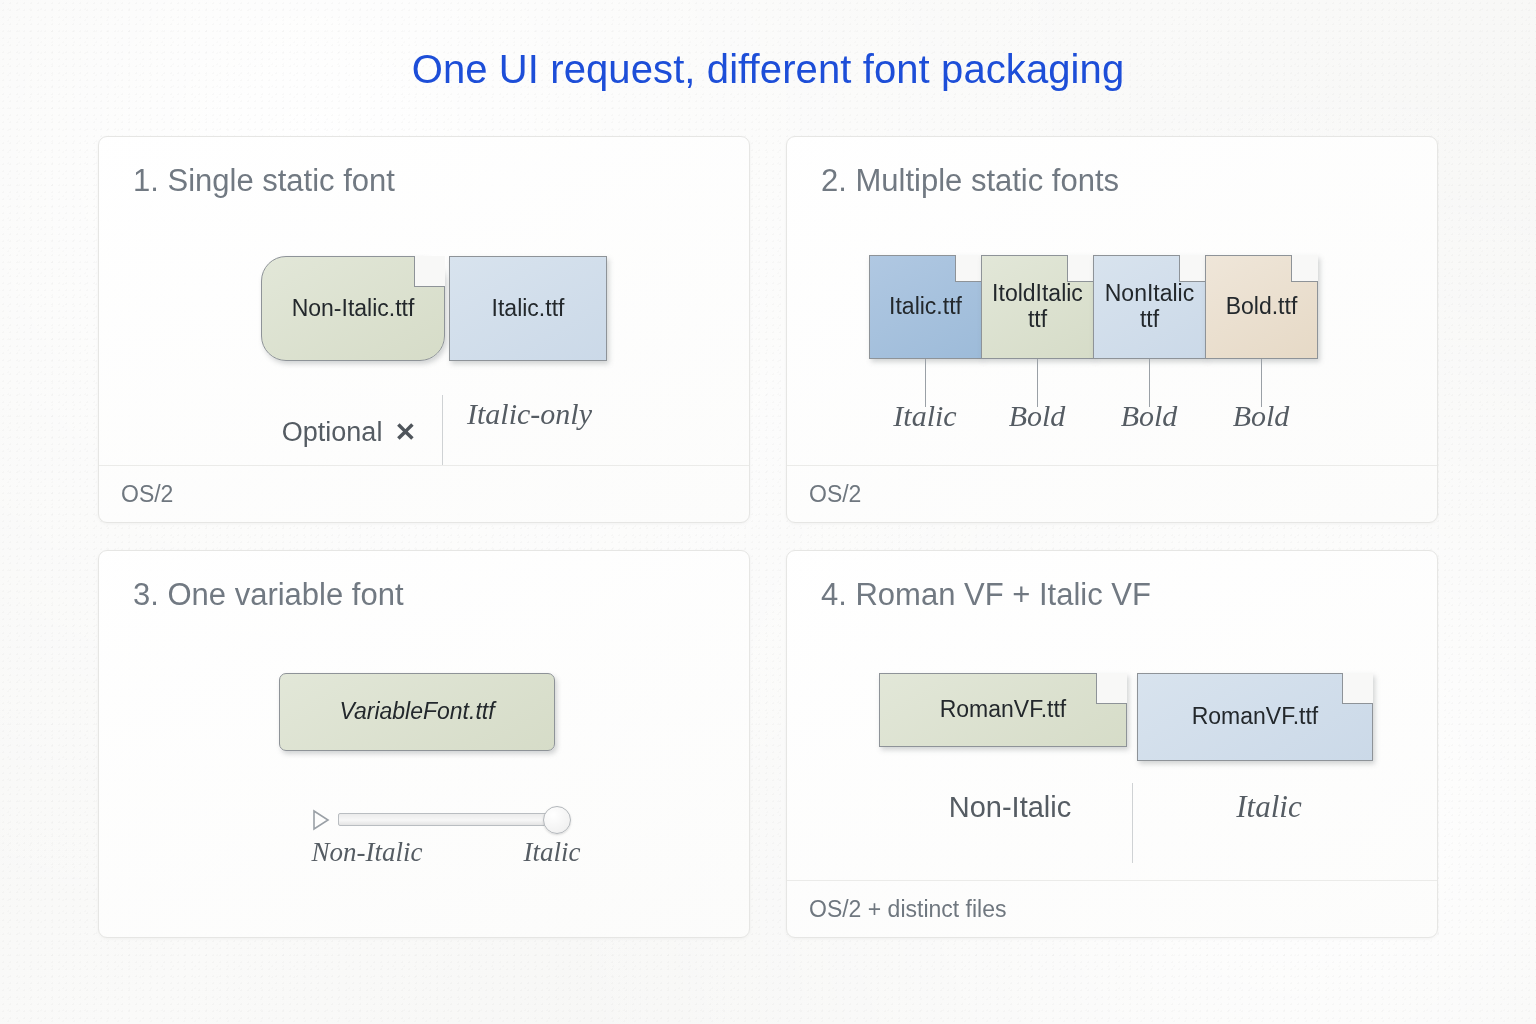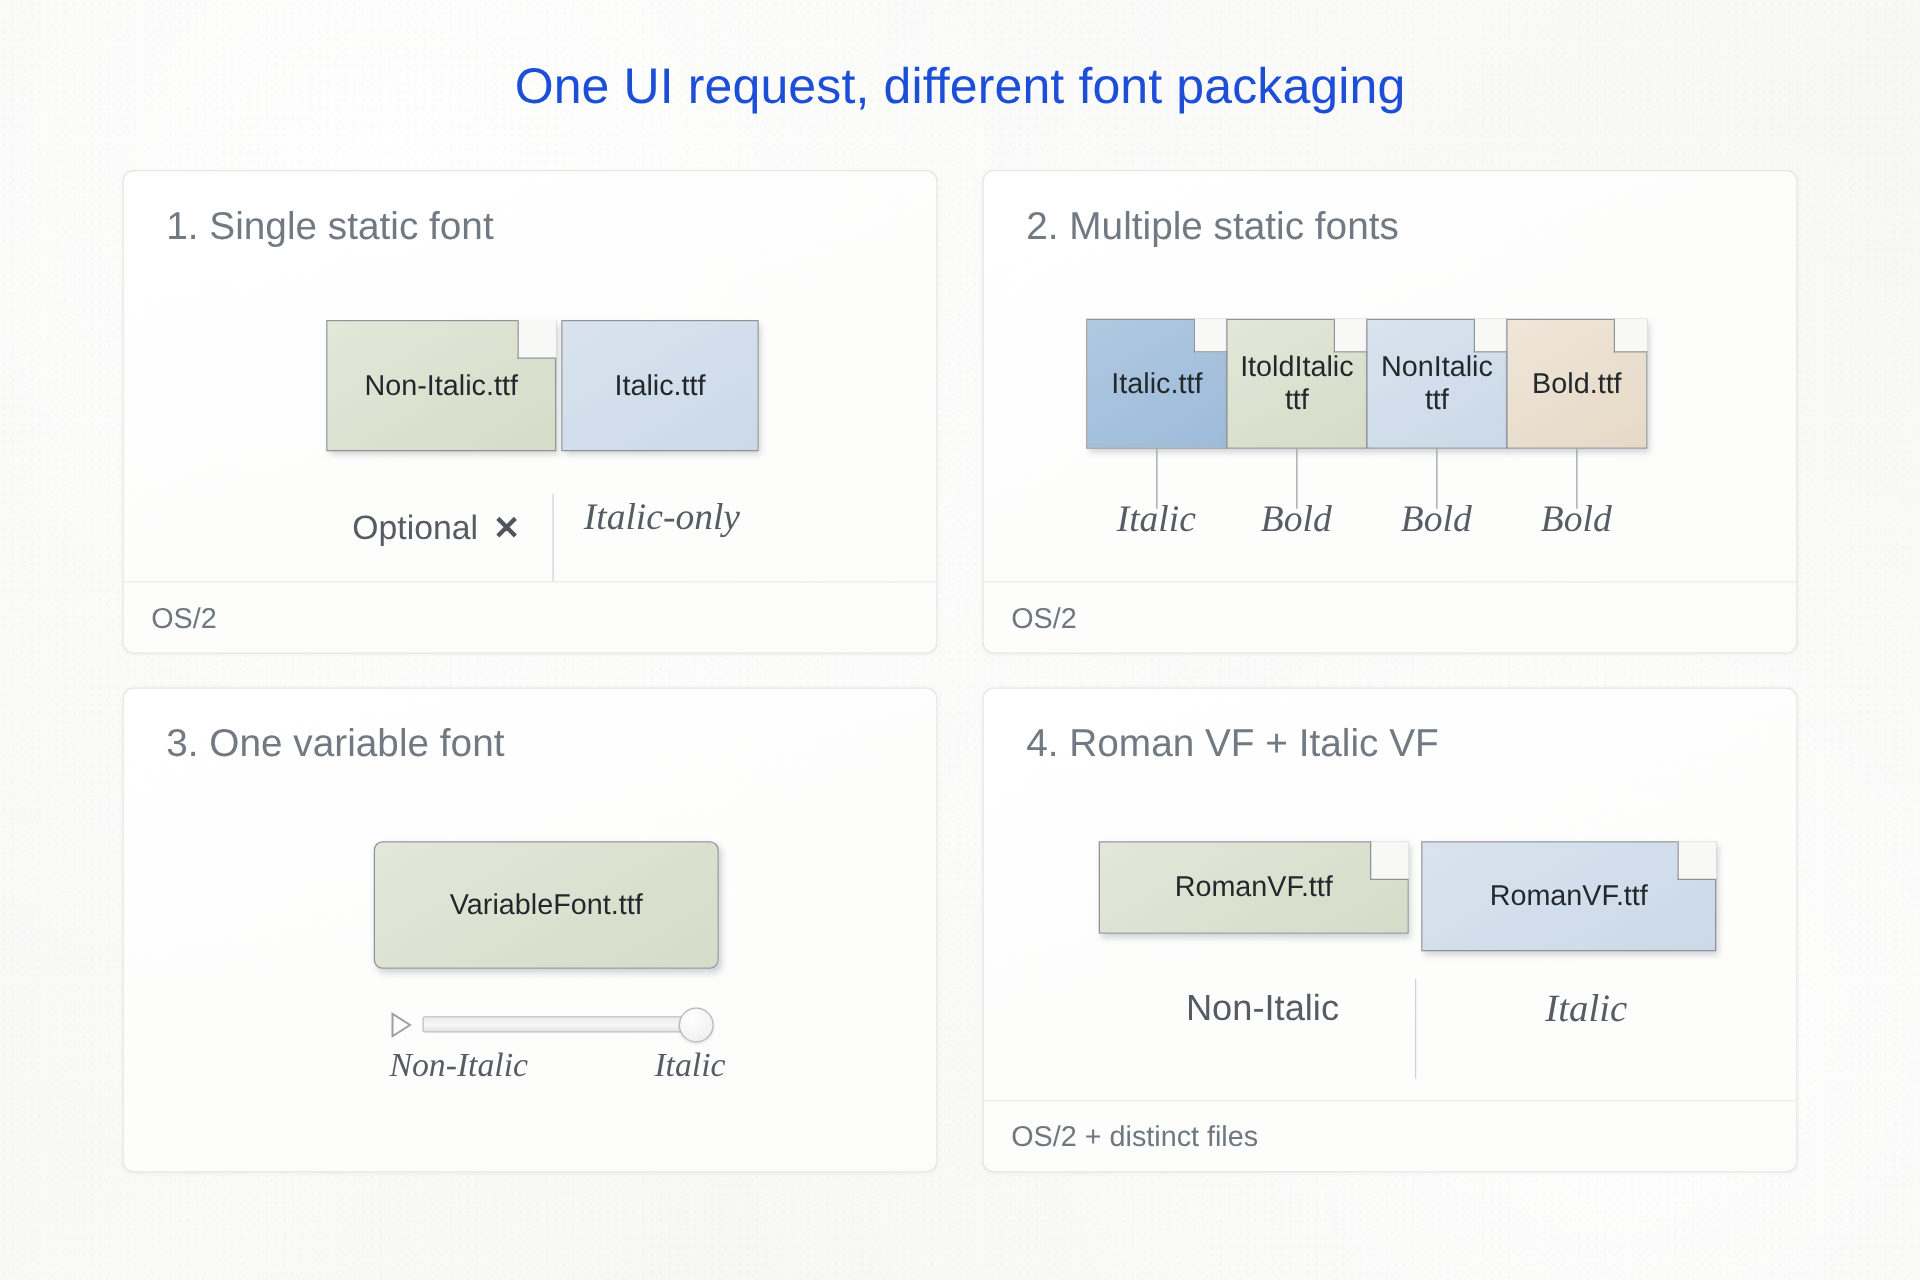--- a/index.html
+++ b/index.html
@@ -182,30 +182,30 @@
   }
 </style>
 </head>
 <body>
 
 <div id="page-title">One UI request, different font packaging</div>
 
 <div class="panel" style="left:98px; top:136px; width:650px; height:385px;">
   <div class="panel-title">1. Single static font</div>
 
-  <div class="card green fold" style="left:162px; top:119px; width:184px; height:105px;">
+  <div class="card green fold" style="left:162px; top:119px; width:184px; height:105px;border-radius:25px;">
     <div class="fold-cut" style="width:30px; height:30px;"></div>
     <span class="card-label">Non-Italic.ttf</span>
   </div>
 
   <div class="card blue" style="left:350px; top:119px; width:158px; height:105px;">
     <span class="card-label">Italic.ttf</span>
   </div>
 
-  <div class="leaf-label" style="left:120px; top:270px; width:260px;">
+  <div class="leaf-label" style="left:120px; top:280px; width:260px;">
     <span>Optional</span><span class="xmark">✕</span>
   </div>
 
   <div class="vdivider" style="left:343px; top:258px; height:70px;"></div>
 
   <div class="leaf-label serif-italic" style="left:368px; top:260px; width:250px; text-align:left;">Italic-only</div>
 
   <div class="panel-footer">
     <span>OS/2</span>
   </div>
@@ -246,21 +246,21 @@
   <div class="leaf-label serif-italic" style="left:414px; top:262px; width:120px;">Bold</div>
 
   <div class="panel-footer">
     <span>OS/2</span>
   </div>
 </div>
 
 <div class="panel" style="left:98px; top:550px; width:650px; height:386px;">
   <div class="panel-title">3. One variable font</div>
 
-  <div class="card green rounded" style="left:200px; top:122px; width:276px; height:102px;">
+  <div class="card green rounded" style="left:180px; top:122px; width:276px; height:78px;font-style:italic;">
     <span class="card-label">VariableFont.ttf</span>
   </div>
 
   <div class="slider-wrap" style="left:205px; top:245px; width:360px; height:40px;">
     <div class="slider-play" style="left:8px; top:13px;">
       <svg width="18" height="22" viewBox="0 0 18 22">
         <polygon points="2,2 16,11 2,20" fill="none" stroke="#9aa0a6" stroke-width="1.6"></polygon>
       </svg>
     </div>
     <div class="slider-track" style="left:34px; top:17px; width:215px;"></div>

